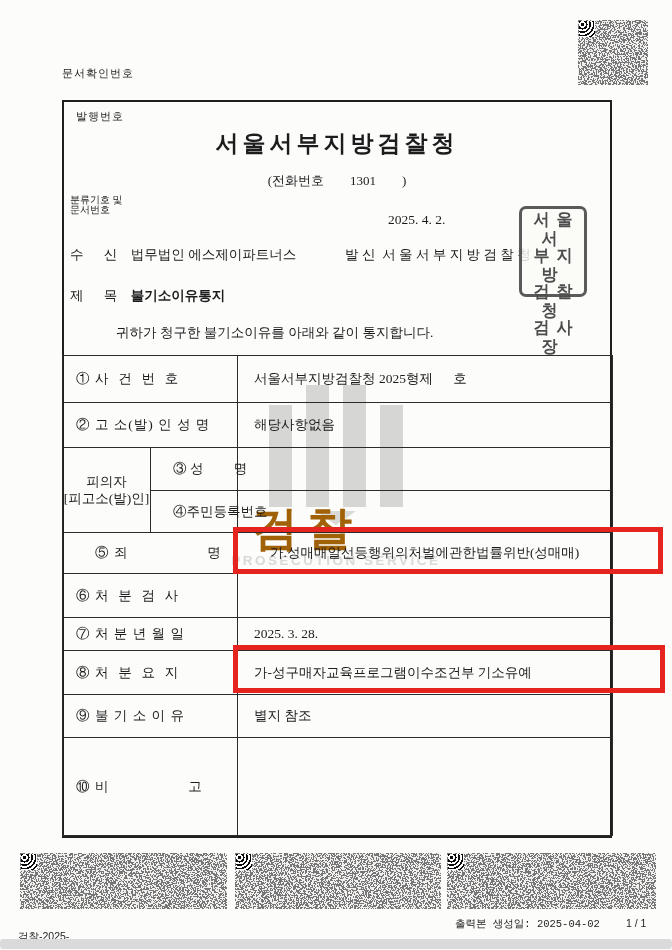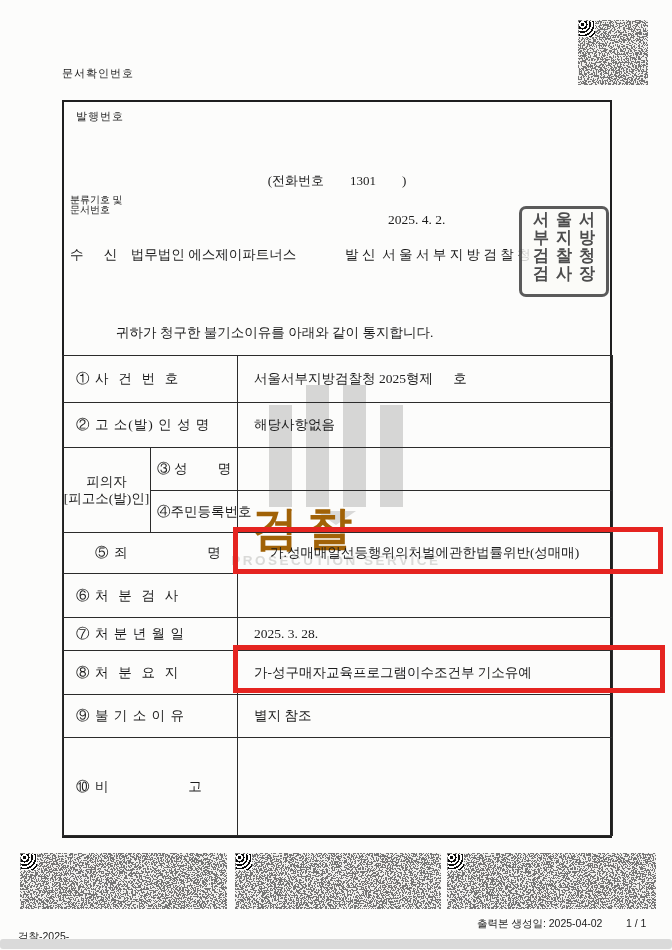--- a/index.html
+++ b/index.html
@@ -46,21 +46,21 @@
   .body-line { position:absolute; left:52px; top:222px; font-size:13.5px; }
 
   
   table.doc-table {
     position:absolute; left:-2px; top:253px; width:550px;
     border-collapse:collapse; table-layout:fixed;
   }
   table.doc-table td { border:1px solid #2b2b2b; font-size:13.5px; vertical-align:middle; }
   col.c1 { width:88px; } col.c2 { width:87px; } col.c3 { width:375px; }
   td.lab { padding-left:13px; white-space:pre; letter-spacing:1px; }
-  td.sublab { padding-left:6px; white-space:pre; }
+  td.sublab { padding-left:22px; white-space:pre; }
   td.grp { text-align:center; font-size:12.5px; line-height:17px; }
   td.val { padding-left:16px; white-space:pre; }
   tr.r1 td { height:47px; } tr.r2 td { height:45px; } tr.r3 td { height:43px; }
   tr.r4 td { height:42px; } tr.r5 td { height:41px;padding-left:32px; } tr.r6 td { height:44px; }
   tr.r7 td { height:33px; } tr.r8 td { height:44px; } tr.r9 td { height:43px; }
   tr.r10 td { height:98px; }
 
   
   .watermark { left:0; top:385px; width:672px; text-align:center; pointer-events:none; }
   .wm-bars { display:flex; justify-content:center; align-items:flex-end; gap:14px; height:122px; }
@@ -71,37 +71,37 @@
     border-left:20px solid transparent; border-right:20px solid transparent;
     border-top:14px solid #d9d9d8; }
   .wm-kr { position:absolute; left:0; top:498px; width:612px; text-align:center;
     font-size:46px; font-weight:700; letter-spacing:8px; color:#a16207; }
   .wm-en { position:absolute; left:0; top:553px; width:672px; text-align:center;
     font-family:"Liberation Sans",sans-serif; font-size:13.5px; font-weight:700;
     letter-spacing:2.5px; color:#dadad8; }
 
   
   .seal {
-    left:519px; top:206px; width:90px; height:91px;
+    left:519px; top:206px; width:68px; height:91px;
     border:3px solid rgba(55,55,55,0.82); border-radius:7px;
     background:rgba(250,250,247,0.8);
-    display:flex; flex-direction:column; justify-content:flex-start;
+    display:flex; flex-direction:column; justify-content:space-between;
     padding:2px 0;
   }
   .seal-row { text-align:center; font-size:16px; font-weight:700; color:#4d4d4d;
     letter-spacing:7px; text-indent:7px; line-height:18px; transform:scaleY(1.05); }
 
   
   .hl-box { border:5px solid #e52420; background:transparent; }
   .hl-1 { left:233px; top:527px; width:430px; height:47px; }
   .hl-2 { left:233px; top:645px; width:432px; height:48px; }
 
   
   .footer-left  { left:18px;  top:930px; font-family:"Liberation Sans",sans-serif; font-size:10.5px; color:#222; }
-  .footer-right { left:455px; top:917px; font-family:Liberation Sans, sans-serif; font-size:10.5px; color:#222;margin-left:22px; }
+  .footer-right { left:455px; top:917px; font-family:Liberation Mono, monospace; font-size:10.5px; color:#222; }
   .footer-page  { left:626px; top:917px; font-family:"Liberation Sans",sans-serif; font-size:10.5px; color:#222; }
   .bottom-bar { left:0; top:939px; width:672px; height:10px; background:#dadada; border-radius:3px; }
 </style>
 </head>
 <body>
 
 <div class="page">
 
   <svg width="0" height="0" style="position:absolute" aria-hidden="true">
     <defs>
@@ -132,28 +132,30 @@
       <div class="wm-bar b3"></div>
         <div class="wm-bar b4"></div>
     </div>
     <div class="wm-tri"></div>
   </div>
   <div class="abs wm-kr">검찰</div>
   <div class="abs wm-en">PROSECUTION SERVICE</div>
 
   <div class="doc-box">
     <div class="issue-no">발행번호</div>
+    <div class="title">서울서부지방검찰청</div>
     <div class="phone">(전화번호        1301        )</div>
     <div class="class-code">
       <div>분류기호 및</div>
       <div>문서번호</div>
     </div>
     <div class="doc-date">2025. 4. 2.</div>
     <div class="to-line">수      신    법무법인 에스제이파트너스</div>
     <div class="from-part">발 신  서 울 서 부 지 방 검 찰 청</div>
+    <div class="subject-line"><span>제      목    </span><b>불기소이유통지</b></div>
     <div class="body-line">귀하가 청구한 불기소이유를 아래와 같이 통지합니다.</div>
 
     <table class="doc-table">
       <colgroup>
           <col class="c1">
           <col class="c2">
           <col class="c3">
         </colgroup>
       <tbody>
           <tr class="r1">

